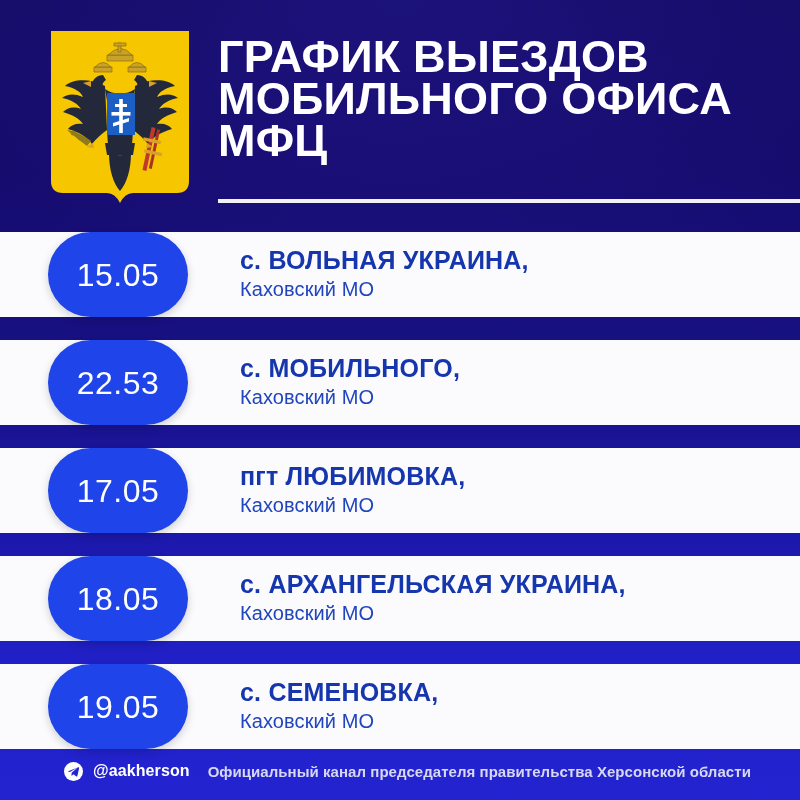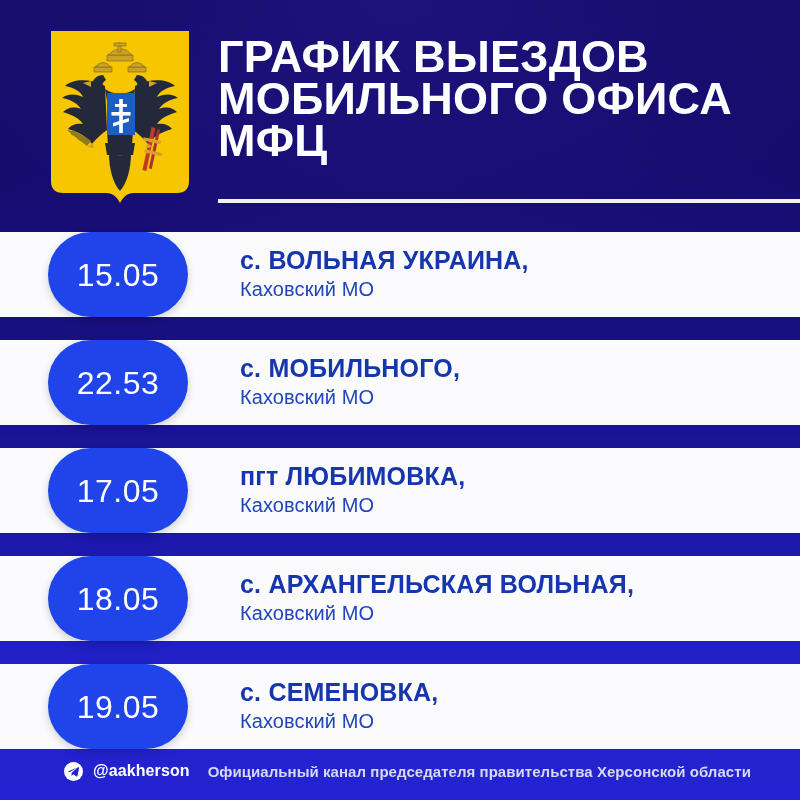--- a/index.html
+++ b/index.html
@@ -280,21 +280,21 @@
         <div class="place-sub">Каховский МО</div>
       </div>
     </div>
 
     <div class="row">
       <div class="row-strip"></div>
       <div class="date-pill">
         <span class="date-pill-text">18.05</span>
       </div>
       <div class="row-text">
-        <div class="place-name">с. АРХАНГЕЛЬСКАЯ ВОЛЬНАЯ,</div>
+        <div class="place-name">с. АРХАНГЕЛЬСКАЯ УКРАИНА,</div>
         <div class="place-sub">Каховский МО</div>
       </div>
     </div>
 
     <div class="row">
       <div class="row-strip"></div>
       <div class="date-pill">
         <span class="date-pill-text">19.05</span>
       </div>
       <div class="row-text">

